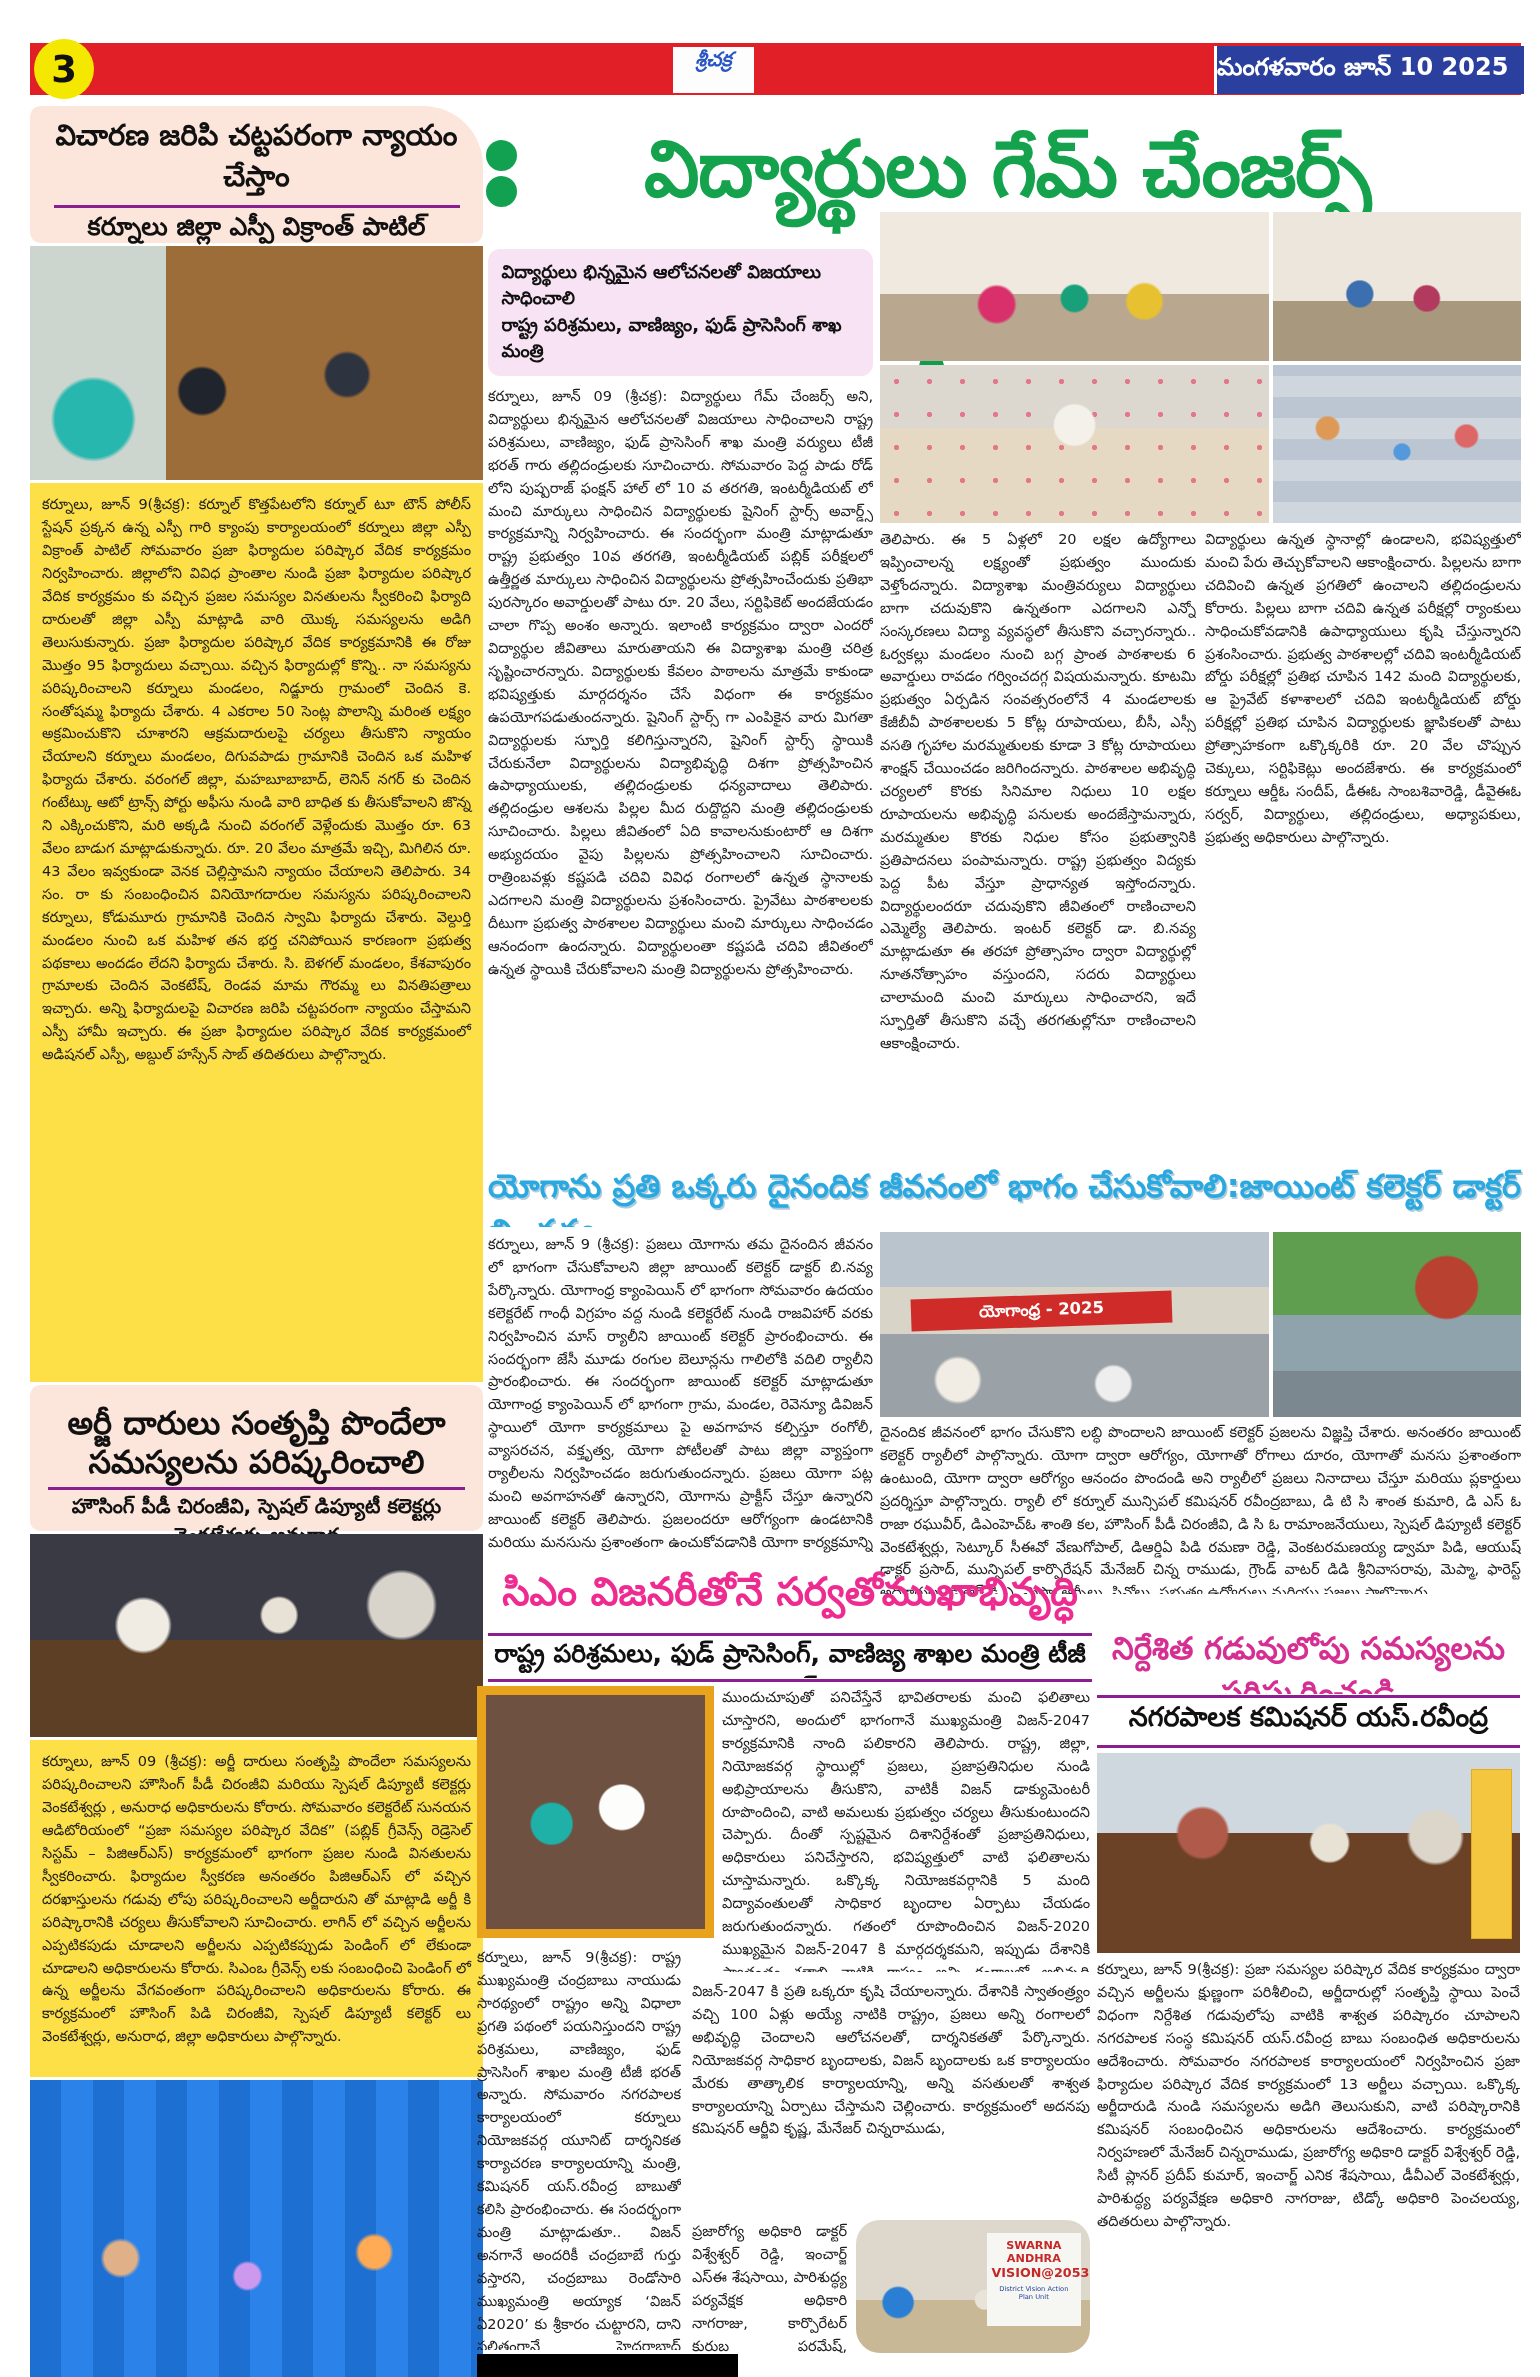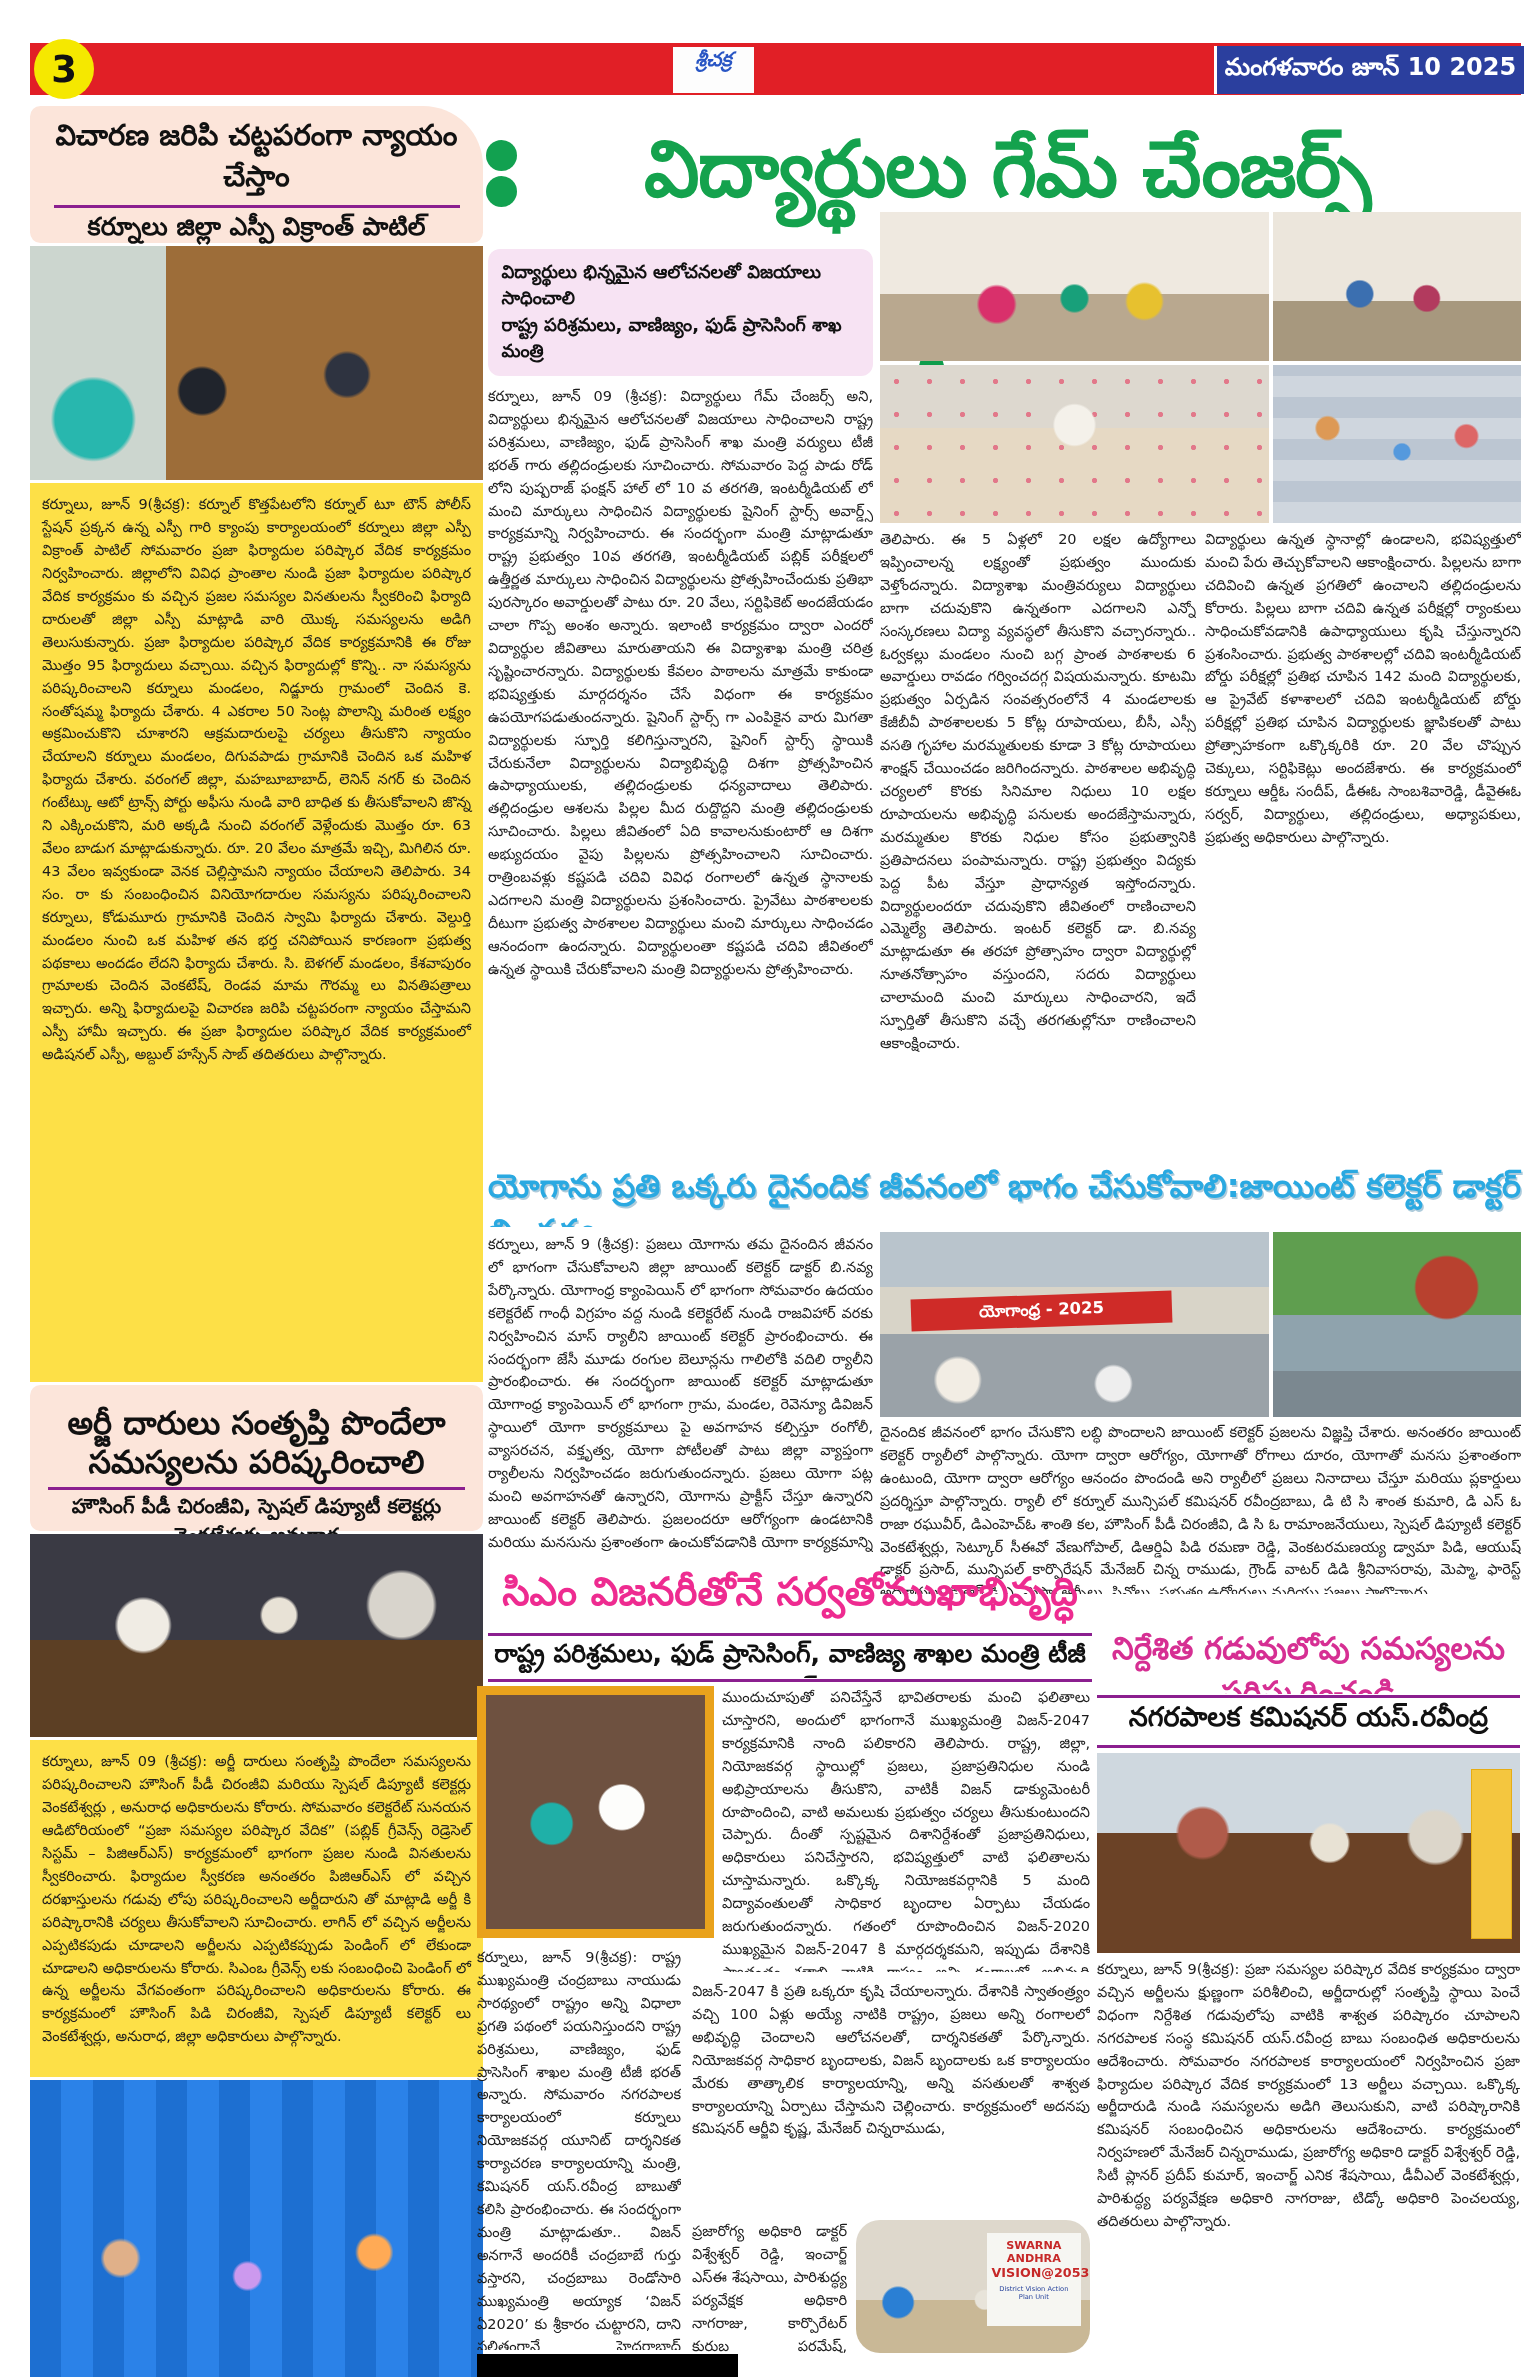--- a/index.html
+++ b/index.html
@@ -88,21 +88,21 @@
 
   <div class="abs" style="left:30px;top:43px;width:1491px;height:52px;background:#e11f26;"></div>
   <div class="abs" style="left:34px;top:39px;width:60px;height:60px;border-radius:50%;background:#f5e800;
               display:flex;align-items:center;justify-content:center;font-size:37px;font-weight:bold;color:#111;">
     <span>3</span>
   </div>
   <div class="abs" style="left:641px;top:47px;width:81px;height:46px;background:#fdfdfd;display:flex;justify-content:center;margin-left:32px;">
     <span style="color:#2956c4;font-weight:bold;font-size:20px;font-style:italic;">శ్రీచక్ర</span>
   </div>
   <div class="abs" style="left:1214px;top:46px;width:307px;height:48px;background:#2b3f9e;border-left:3.7px solid #ffffff;
-              display:flex;align-items:center;justify-content:center;">
+              display:flex;align-items:center;">
     <span style="color:#ffffff;font-weight:bold;font-size:24px;">మంగళవారం  జూన్ 10 2025</span>
   </div>
 
   <div class="abs leaf" style="left:486px;top:140px;width:31px;height:31px;"></div>
   <div class="abs leaf" style="left:486px;top:176px;width:31px;height:31px;"></div>
   <div class="abs spike" style="left:573px;top:327px;width:27px;height:48px;"></div>
   <div class="abs spike" style="left:757px;top:322px;width:27px;height:48px;"></div>
   <div class="abs spike" style="left:918px;top:321px;width:27px;height:48px;"></div>
 
   <div class="abs headbox" style="left:30px;top:106px;width:453px;height:137px;border-radius:10.4px 60px 10.4px 10.4px;padding-top:12px;">

